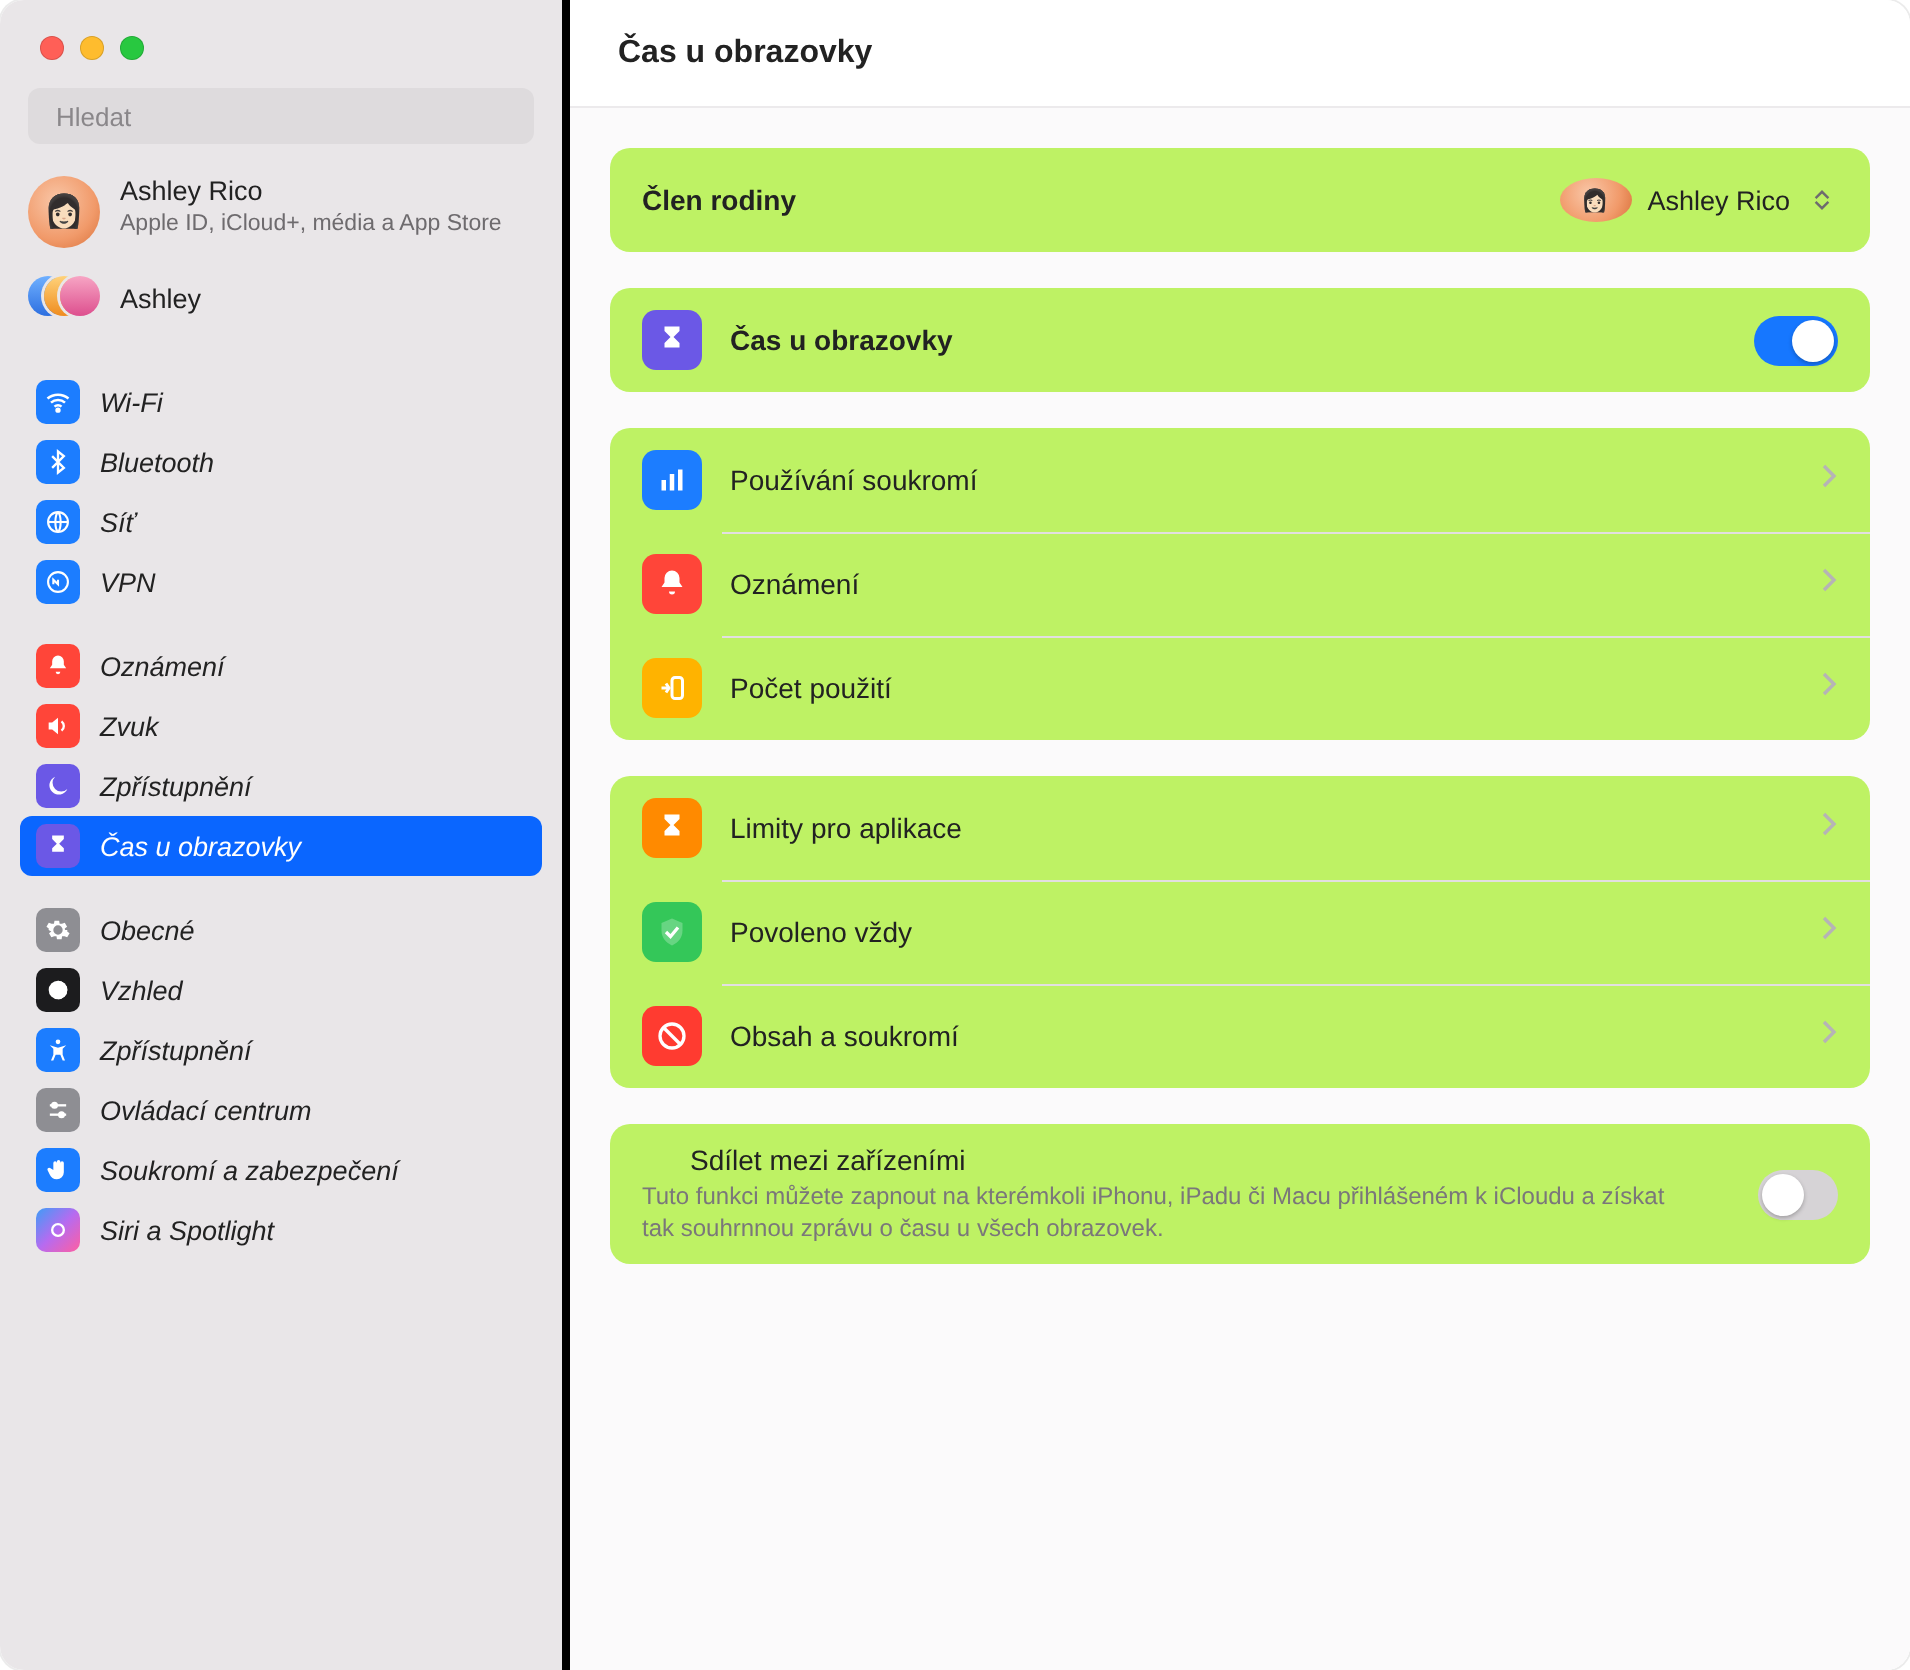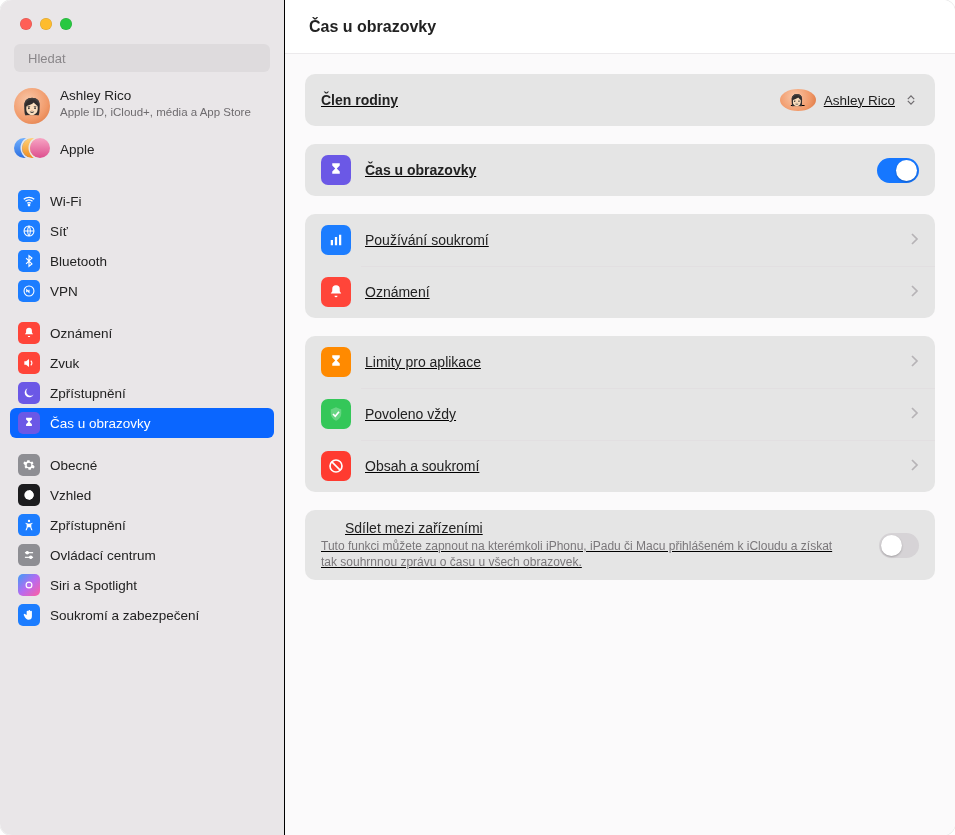--- a/index.html
+++ b/index.html
@@ -16,21 +16,21 @@
   }
   .window {
     display: flex;
     height: 100%;
   }
   
   .sidebar {
     width: 285px;
     flex: 0 0 285px;
     background: #e9e6e8;
-    border-right: 1px solid #000000;
+    border-right: 4px solid #000000;
     display: flex;
     flex-direction: column;
     padding-top: 10px;
   }
   .traffic {
     display: flex;
     gap: 8px;
     padding: 8px 0 14px 20px;
   }
   .tl { width: 12px; height: 12px; border-radius: 50%; box-shadow: inset 0 0 0 0.5px rgba(0,0,0,0.15); }
@@ -77,21 +77,21 @@
   }
   .mini-av {
     position: absolute; width: 20px; height: 20px; border-radius: 50%;
     box-shadow: 0 0 0 1.5px #e9e6e8;
   }
   .mini-av.a { left: 0; background: linear-gradient(#6fb0ff,#2d6fe0); }
   .mini-av.b { left: 8px; background: linear-gradient(#ffd27a,#ef8c1f); }
   .mini-av.c { left: 16px; background: linear-gradient(#f7a5c4,#dd4f8e); }
   .fam-label { font-size: 13.5px; color: #222; }
   .sb-list { padding: 2px 10px 20px 10px; overflow-y: auto; }
-  .sb-group { margin-top: 12px; }
+  .sb-group { margin-top: 12px; font-style: italic; }
   .sb-item {
     display: flex; align-items: center; gap: 10px;
     height: 30px; padding: 0 8px;
     border-radius: 6px;
     font-size: 13.5px; color: #222;
     cursor: default;
   }
   .sb-item.active {
     background: #0a66ff; color: #fff;
   }
@@ -116,24 +116,23 @@
   .titlebar {
     height: 54px; display: flex; align-items: center;
     padding: 0 24px; border-bottom: 1px solid #eceaec;
   }
   .titlebar h1 { font-size: 16px; font-weight: 700; color: #222; }
   .content {
     flex: 1; overflow-y: auto; padding: 20px 20px 30px 20px;
     background: #fbfafb;
   }
   .card {
-    background: #e5e5e5;
+    background: #bef264;
     border-radius: 10px;
     margin-bottom: 18px;
-    text-decoration: underline;
   }
   .row {
     display: flex; align-items: center;
     min-height: 52px;
     padding: 10px 16px;
     gap: 14px;
     position: relative;
   }
   .row + .row::before {
     content:""; position:absolute; left: 56px; right: 0; top: 0;
@@ -215,56 +214,56 @@
         <span class="acct-sub">Apple ID, iCloud+, média a App Store</span>
       </div>
     </div>
 
     <div class="fam-row">
       <div class="fam-avs">
         <div class="mini-av a"></div>
           <div class="mini-av b"></div>
           <div class="mini-av c"></div>
       </div>
-      <span class="fam-label">Apple</span>
+      <span class="fam-label">Ashley</span>
     </div>
 
     <div class="sb-list">
       <div class="sb-group">
         <div class="sb-item">
           <div class="sb-icon ic-wifi">
               <svg viewBox="0 0 24 24" fill="none" stroke="currentColor" stroke-width="2.2">
                 <path d="M3 9a14 14 0 0 1 18 0"></path>
                 <path d="M6 12.5a9 9 0 0 1 12 0"></path>
                 <path d="M9 16a4.5 4.5 0 0 1 6 0"></path>
                 <circle cx="12" cy="19" r="1.2" fill="currentColor"></circle>
               </svg>
             </div>
           <span>Wi-Fi</span>
         </div>
         <div class="sb-item">
+          <div class="sb-icon ic-bt">
+              <svg viewBox="0 0 24 24" fill="none" stroke="currentColor" stroke-width="2">
+                <path d="M7 7l10 10-5 4V3l5 4L7 17"></path>
+              </svg>
+            </div>
+          <span>Bluetooth</span>
+        </div>
+        <div class="sb-item">
           <div class="sb-icon ic-net">
               <svg viewBox="0 0 24 24" fill="none" stroke="currentColor" stroke-width="1.8">
                 <circle cx="12" cy="12" r="8.5"></circle>
                 <path d="M3.5 12h17"></path>
                 <path d="M12 3.5c3 3 3 14 0 17"></path>
                 <path d="M12 3.5c-3 3-3 14 0 17"></path>
               </svg>
             </div>
           <span>Síť</span>
         </div>
         <div class="sb-item">
-          <div class="sb-icon ic-bt">
-              <svg viewBox="0 0 24 24" fill="none" stroke="currentColor" stroke-width="2">
-                <path d="M7 7l10 10-5 4V3l5 4L7 17"></path>
-              </svg>
-            </div>
-          <span>Bluetooth</span>
-        </div>
-        <div class="sb-item">
           <div class="sb-icon ic-vpn">
               <svg viewBox="0 0 24 24" fill="none" stroke="currentColor" stroke-width="1.8">
                 <circle cx="12" cy="12" r="8.5"></circle>
                 <path d="M8 14v-4l4 4v-4"></path>
               </svg>
             </div>
           <span>VPN</span>
         </div>
       </div>
 
@@ -337,34 +336,34 @@
               <svg viewBox="0 0 24 24" fill="none" stroke="currentColor" stroke-width="2">
                 <line x1="5" y1="8" x2="19" y2="8"></line>
                 <circle cx="9" cy="8" r="2" fill="currentColor"></circle>
                 <line x1="5" y1="16" x2="19" y2="16"></line>
                 <circle cx="15" cy="16" r="2" fill="currentColor"></circle>
               </svg>
             </div>
           <span>Ovládací centrum</span>
         </div>
         <div class="sb-item">
+          <div class="sb-icon ic-priv">
+              <svg viewBox="0 0 24 24" fill="currentColor">
+                <path d="M8 12V6a1.5 1.5 0 0 1 3 0v5V5a1.5 1.5 0 0 1 3 0v6V6a1.5 1.5 0 0 1 3 0v8a6 6 0 0 1-6 6c-3 0-5-2-6-4l-2-4a1.5 1.5 0 0 1 2.6-1.4L8 12z"></path>
+              </svg>
+            </div>
+          <span>Soukromí a zabezpečení</span>
+        </div>
+        <div class="sb-item">
           <div class="sb-icon ic-siri">
               <svg viewBox="0 0 24 24" fill="none" stroke="#fff" stroke-width="2">
                 <circle cx="12" cy="12" r="5"></circle>
               </svg>
             </div>
           <span>Siri a Spotlight</span>
-        </div>
-        <div class="sb-item">
-          <div class="sb-icon ic-priv">
-              <svg viewBox="0 0 24 24" fill="currentColor">
-                <path d="M8 12V6a1.5 1.5 0 0 1 3 0v5V5a1.5 1.5 0 0 1 3 0v6V6a1.5 1.5 0 0 1 3 0v8a6 6 0 0 1-6 6c-3 0-5-2-6-4l-2-4a1.5 1.5 0 0 1 2.6-1.4L8 12z"></path>
-              </svg>
-            </div>
-          <span>Soukromí a zabezpečení</span>
         </div>
       </div>
     </div>
   </aside>
 
   <section class="main">
     <div class="titlebar">
       <h1>Čas u obrazovky</h1>
     </div>
 
@@ -421,20 +420,33 @@
               <svg viewBox="0 0 24 24" fill="currentColor">
                 <path d="M12 3a5 5 0 0 0-5 5v3l-2 3h14l-2-3V8a5 5 0 0 0-5-5z"></path>
                 <path d="M10 17a2 2 0 0 0 4 0"></path>
               </svg>
             </div>
           <span class="row-label">Oznámení</span>
           <span class="chev"><svg viewBox="0 0 8 12">
                 <path d="M1 1l5 5-5 5" fill="none" stroke="currentColor" stroke-width="1.7"></path>
               </svg></span>
         </div>
+        <div class="row">
+          <div class="lead-icon li-pick">
+              <svg viewBox="0 0 24 24" fill="none" stroke="currentColor" stroke-width="2">
+                <rect x="12" y="5" width="7" height="14" rx="2"></rect>
+                <path d="M5 12h5"></path>
+                <path d="M8 9l2 3-2 3"></path>
+              </svg>
+            </div>
+          <span class="row-label">Počet použití</span>
+          <span class="chev"><svg viewBox="0 0 8 12">
+                <path d="M1 1l5 5-5 5" fill="none" stroke="currentColor" stroke-width="1.7"></path>
+              </svg></span>
+        </div>
       </div>
 
       <div class="card">
         <div class="row">
           <div class="lead-icon li-limit">
               <svg viewBox="0 0 24 24" fill="currentColor">
                 <path d="M7 3h10v3l-4 4 4 4v3H7v-3l4-4-4-4z"></path>
               </svg>
             </div>
           <span class="row-label">Limity pro aplikace</span>

